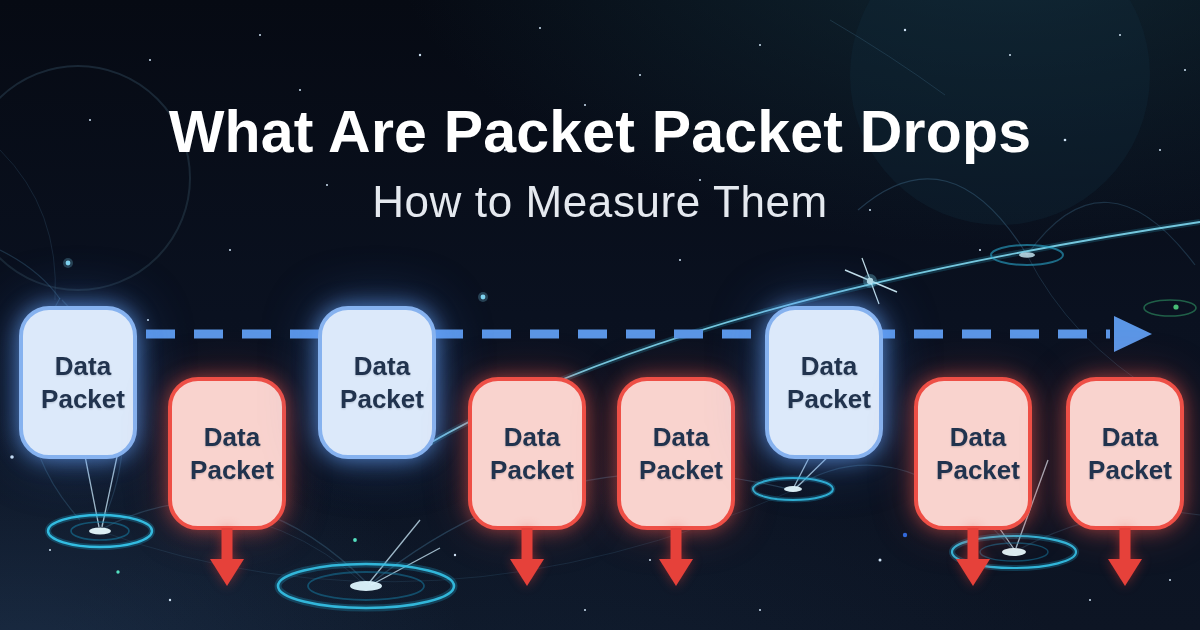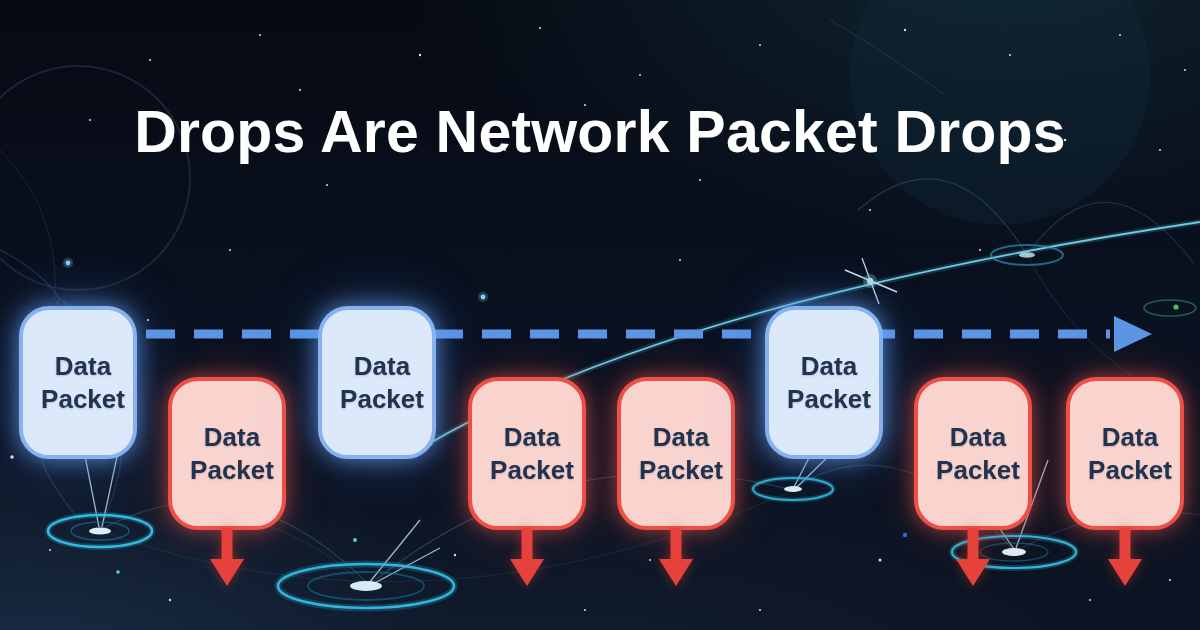--- a/index.html
+++ b/index.html
@@ -187,21 +187,22 @@
     <circle cx="118" cy="572" r="1.7" fill="#54e0c0"></circle>
   </g>
 </svg>
 
 <svg class="flow-svg" width="1200" height="630" viewBox="0 0 1200 630">
   <line class="flow-dash" x1="146" y1="334" x2="1110" y2="334"></line>
   <polygon class="flow-head" points="1114,316 1152,334 1114,352"></polygon>
 </svg>
 
 <div class="header">
-  <h1 class="title">Drops Are Network Packet Drops</h1>
+  <h1 class="title">What Are Packet Packet Drops</h1>
+  <div class="subtitle">How to Measure Them</div>
 </div>
 
 <div class="packet p1" data-state="delivered">
   <span class="packet-label">Data Packet</span>
 </div>
 <div class="packet p2" data-state="dropped">
   <span class="packet-label">Data Packet</span>
   <div class="drop-arrow"></div>
 </div>
 <div class="packet p3" data-state="delivered">

